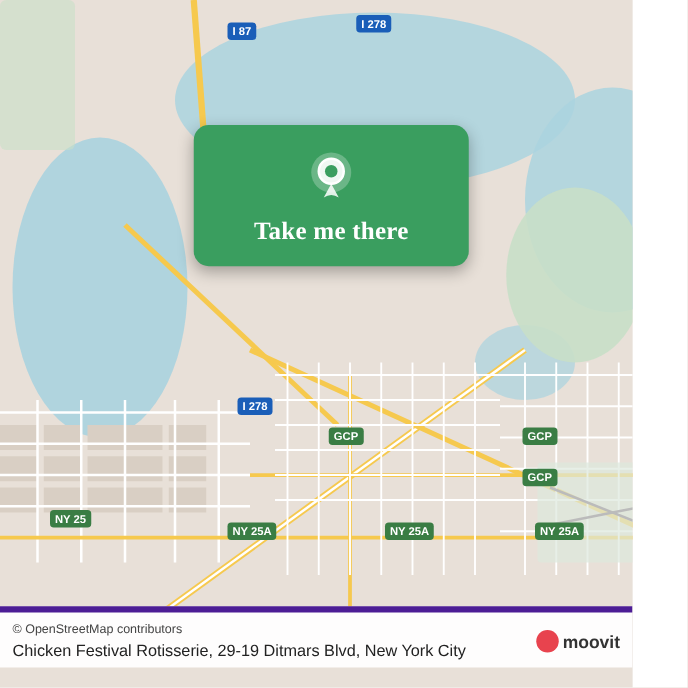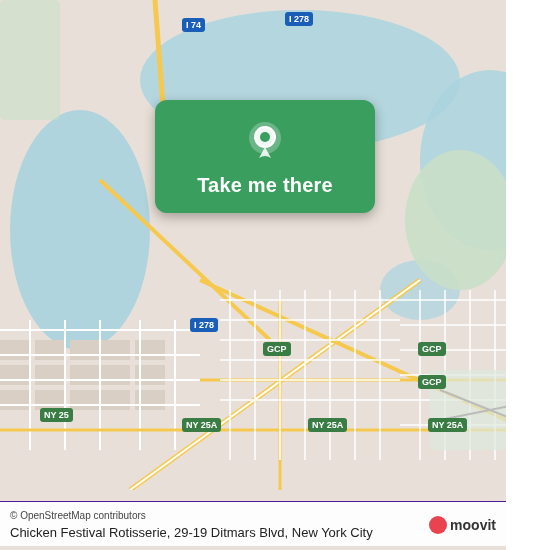--- a/index.html
+++ b/index.html
@@ -52,46 +52,47 @@
       width: 220px;
       background: #3a9e5f;
       border-radius: 12px;
       padding: 20px 16px 16px;
       display: flex;
       flex-direction: column;
       align-items: center;
       z-index: 20;
       cursor: pointer;
       box-shadow: 0 4px 12px rgba(0,0,0,0.3);
+      font-family: Liberation Serif, serif;
     }
 
     .map-pin-icon {
       width: 44px;
       height: 44px;
       margin-bottom: 10px;
     }
 
     #take-me-there-label {
       color: white;
       font-size: 20px;
       font-weight: 600;
       text-align: center;
       letter-spacing: 0.2px;
     }
 
     
     #attribution-bar {
       position: absolute;
-      bottom: 4px;
+      bottom: 16px;
       left: 0;
       right: 0;
       background: rgba(255,255,255,0.93);
       padding: 8px 10px 6px;
       z-index: 30;
-      border-top: 1px solid #4c1d95;
+      border-top: 5px solid #4c1d95;
     }
 
     #attribution-text {
       font-size: 10px;
       color: #444;
       margin-bottom: 4px;
     }
 
     #location-text {
       font-size: 13px;
@@ -219,21 +220,21 @@
       <line x1="520" y1="290" x2="520" y2="460"></line>
     </g>
 
     <rect x="430" y="370" width="120" height="80" fill="#dde8dd" rx="3" opacity="0.7"></rect>
 
     <line x1="440" y1="390" x2="540" y2="430" stroke="#bbb" stroke-width="2"></line>
     <line x1="440" y1="420" x2="540" y2="400" stroke="#bbb" stroke-width="2"></line>
   </svg>
 
   <div class="shield shield-blue" style="left:285px;top:12px;">I 278</div>
-  <div class="shield shield-blue" style="left:182px;top:18px;">I 74</div>
+  <div class="shield shield-blue" style="left:182px;top:18px;">I 87</div>
   <div class="shield shield-blue" style="left:190px;top:318px;">I 278</div>
   <div class="shield" style="left:40px;top:408px;background:#3a7d44;">NY 25</div>
   <div class="shield" style="left:182px;top:418px;background:#3a7d44;">NY 25A</div>
   <div class="shield" style="left:308px;top:418px;background:#3a7d44;">NY 25A</div>
   <div class="shield" style="left:428px;top:418px;background:#3a7d44;">NY 25A</div>
   <div class="shield" style="left:263px;top:342px;background:#3a7d44;">GCP</div>
   <div class="shield" style="left:418px;top:342px;background:#3a7d44;">GCP</div>
   <div class="shield" style="left:418px;top:375px;background:#3a7d44;">GCP</div>
 
   <div id="take-me-there-card">

